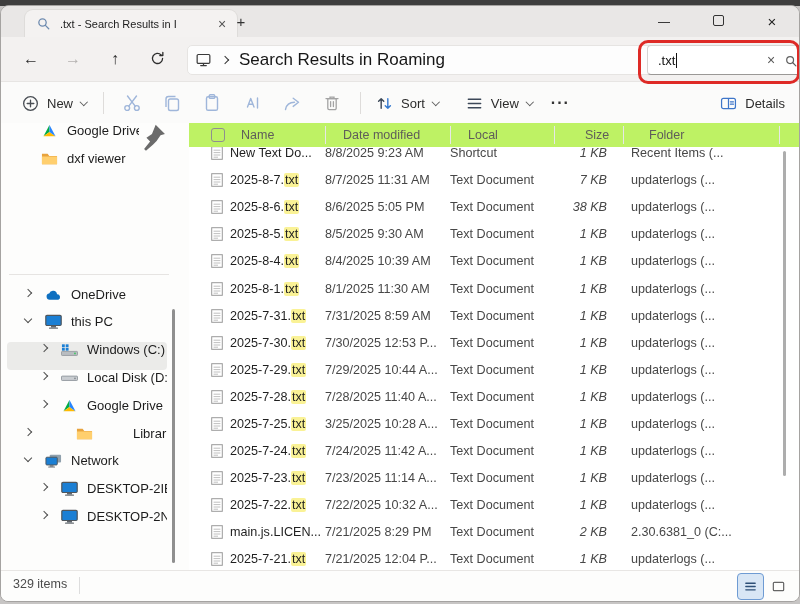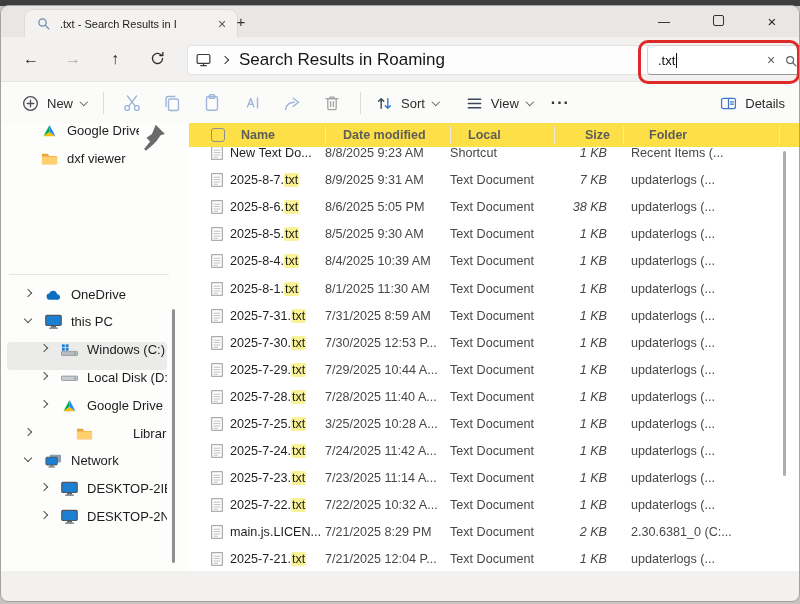--- a/index.html
+++ b/index.html
@@ -82,21 +82,21 @@
   .chev{width:12px;height:12px;position:relative;flex:0 0 12px;margin-right:10px;}
   .chev::before{content:"";position:absolute;width:5px;height:5px;border-right:1.3px solid #4f4f4f;border-bottom:1.3px solid #4f4f4f;transform:rotate(-45deg);top:3px;left:2px;}
   .chev.down::before{transform:rotate(45deg);top:2px;}
   .side-item .icon{width:17px;height:16px;flex:0 0 17px;margin-right:9px;}
   .side-label{flex:1;white-space:nowrap;overflow:hidden;}
   .pin .icon{width:11px;height:11px;color:#6b6b6b;margin:0;}
   .side-divider{height:1px;background:#e6e4e2;margin:95px 20px 12px 8px;}
   .side-scroll{position:absolute;left:171px;top:186px;width:3px;height:254px;background:#8f8f8f;border-radius:2px;}
   .main{position:absolute;left:188px;right:0;top:117px;bottom:30px;background:#fff;overflow:hidden;}
   
-  .thead{position:absolute;left:0;right:0;top:0;height:24px;background:#fde047;z-index:5;display:flex;align-items:center;padding-left:22px;font-size:12.5px;color:#5f5d5a;font-weight:bold;}
+  .thead{position:absolute;left:0;right:0;top:0;height:24px;background:#bef264;z-index:5;display:flex;align-items:center;padding-left:22px;font-size:12.5px;color:#5f5d5a;}
   .cbx{width:12px;height:12px;border:1.2px solid #8f8f8f;border-radius:3px;flex:0 0 12px;}
   .h-name{width:102px;margin-left:16px;}
   .h-date{width:125px;}
   .h-type{width:104px;}
   .h-size{width:61px;padding-left:13px;box-sizing:border-box;}
   .h-folder{margin-left:16px;}
   .hsep{position:absolute;top:3px;height:18px;width:1px;background:#e7e7e7;}
   .rows{position:absolute;left:0;right:0;top:16.5px;}
   .frow{display:flex;align-items:center;height:27.1px;padding-left:22px;font-size:12.6px;color:#474747;}
   .c-name{width:114px;display:flex;align-items:center;color:#1f1f1f;overflow:hidden;flex:0 0 114px;}
@@ -379,21 +379,21 @@
           <span class="c-folder">Recent Items (...</span>
         </div>
         <div class="frow">
           <span class="c-name">
             <span class="icon"><svg viewBox="0 0 12 14" width="100%" height="100%">
                 <rect x="0.7" y="0.7" width="10.6" height="12.6" fill="#fff" stroke="#9a9a9a" stroke-width="1"></rect>
                 <path d="M2.6 4.2h6.8M2.6 6.6h6.8M2.6 9h6.8M2.6 11.2h4.4" stroke="#b9b9b9" stroke-width="0.9"></path>
               </svg></span>
             <span class="fname"><span>2025-8-7.</span><span class="hl">txt</span></span>
           </span>
-          <span class="c-date">8/9/2025 9:31 AM</span>
+          <span class="c-date">8/7/2025 11:31 AM</span>
           <span class="c-type">Text Document</span>
           <span class="c-size">7 KB</span>
           <span class="c-folder">updaterlogs (...</span>
         </div>
         <div class="frow">
           <span class="c-name">
             <span class="icon"><svg viewBox="0 0 12 14" width="100%" height="100%">
                 <rect x="0.7" y="0.7" width="10.6" height="12.6" fill="#fff" stroke="#9a9a9a" stroke-width="1"></rect>
                 <path d="M2.6 4.2h6.8M2.6 6.6h6.8M2.6 9h6.8M2.6 11.2h4.4" stroke="#b9b9b9" stroke-width="0.9"></path>
               </svg></span>
@@ -570,14 +570,30 @@
           </span>
           <span class="c-date">7/21/2025 12:04 P...</span>
           <span class="c-type">Text Document</span>
           <span class="c-size">1 KB</span>
           <span class="c-folder">updaterlogs (...</span>
         </div>
       </div>
     <div class="main-scroll"></div>
   </div>
 
+  <div class="statusbar">
+    <span class="status-count">329 items</span>
+    <span class="status-div"></span>
+    <div class="viewtoggles">
+      <span class="vt active">
+          <span class="icon"><svg viewBox="0 0 16 16" width="100%" height="100%" stroke="currentColor" stroke-width="1.4">
+              <path d="M3 4.5h10M3 8h10M3 11.5h10" stroke-linecap="round"></path>
+            </svg></span>
+        </span>
+      <span class="vt">
+          <span class="icon gray"><svg viewBox="0 0 16 16" width="100%" height="100%">
+              <rect x="2.5" y="3.5" width="11" height="9" rx="1" fill="none" stroke="currentColor" stroke-width="1.3"></rect>
+            </svg></span>
+        </span>
+    </div>
+  </div>
 
 </div>
 
 </body></html>

